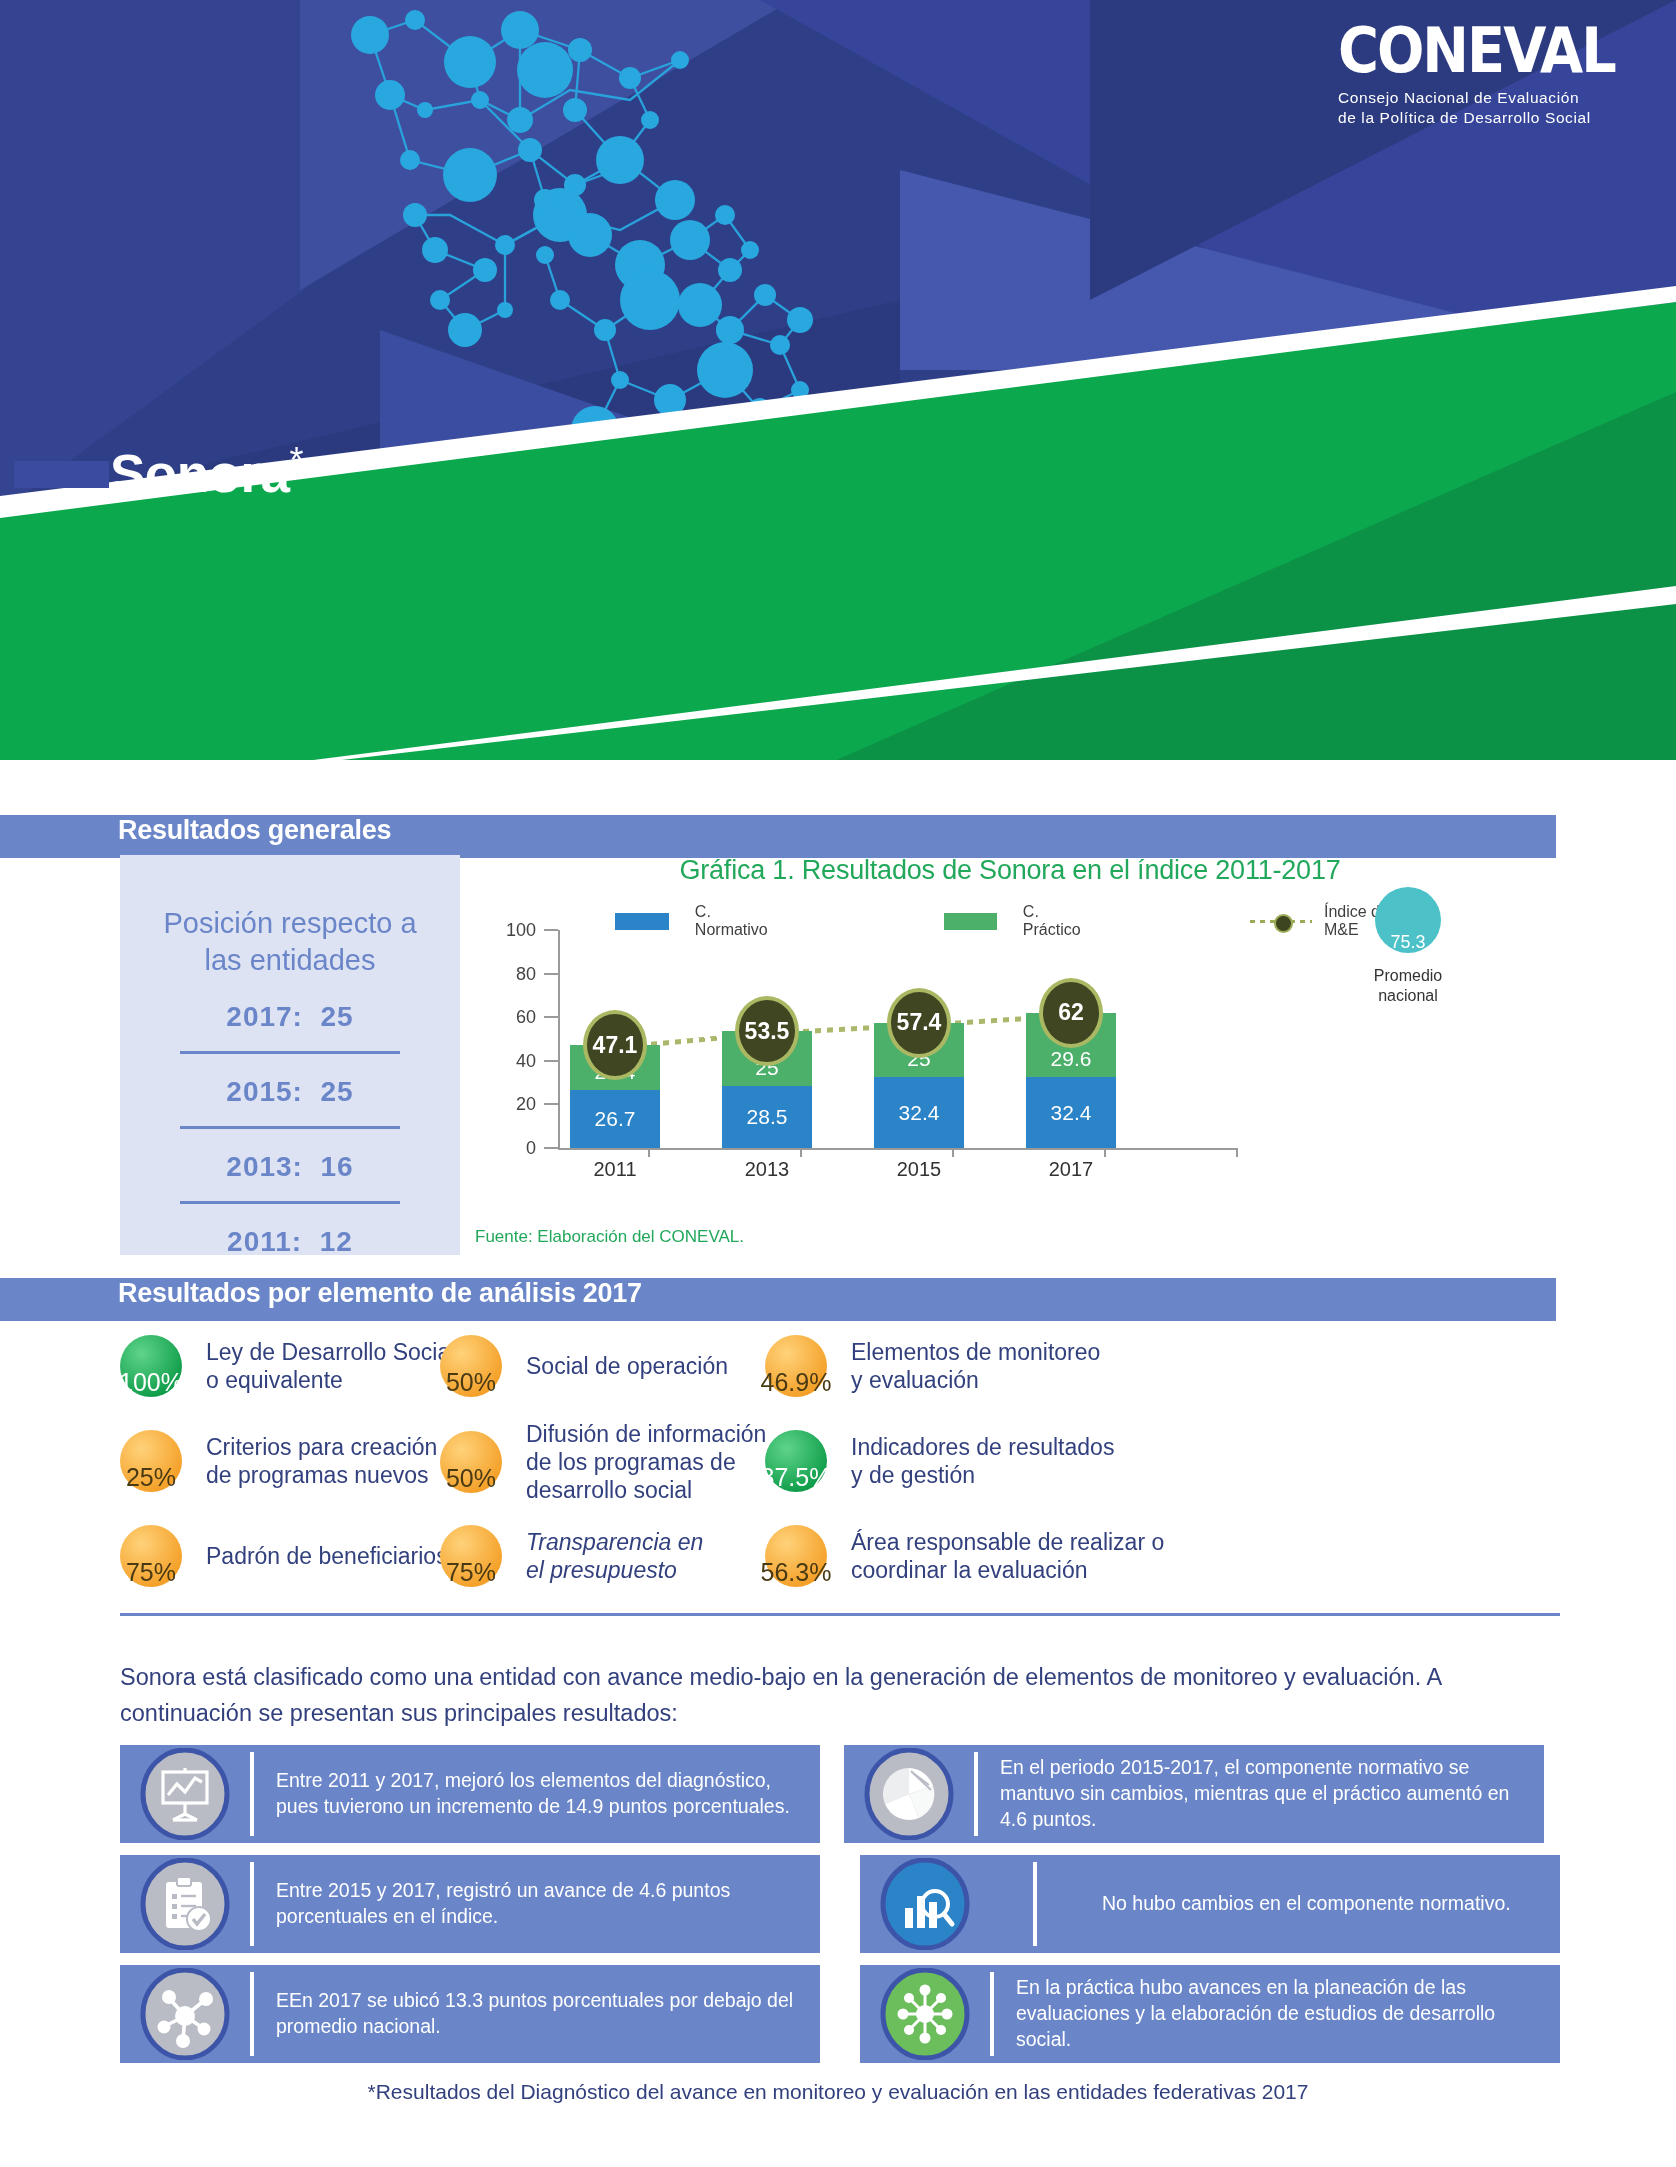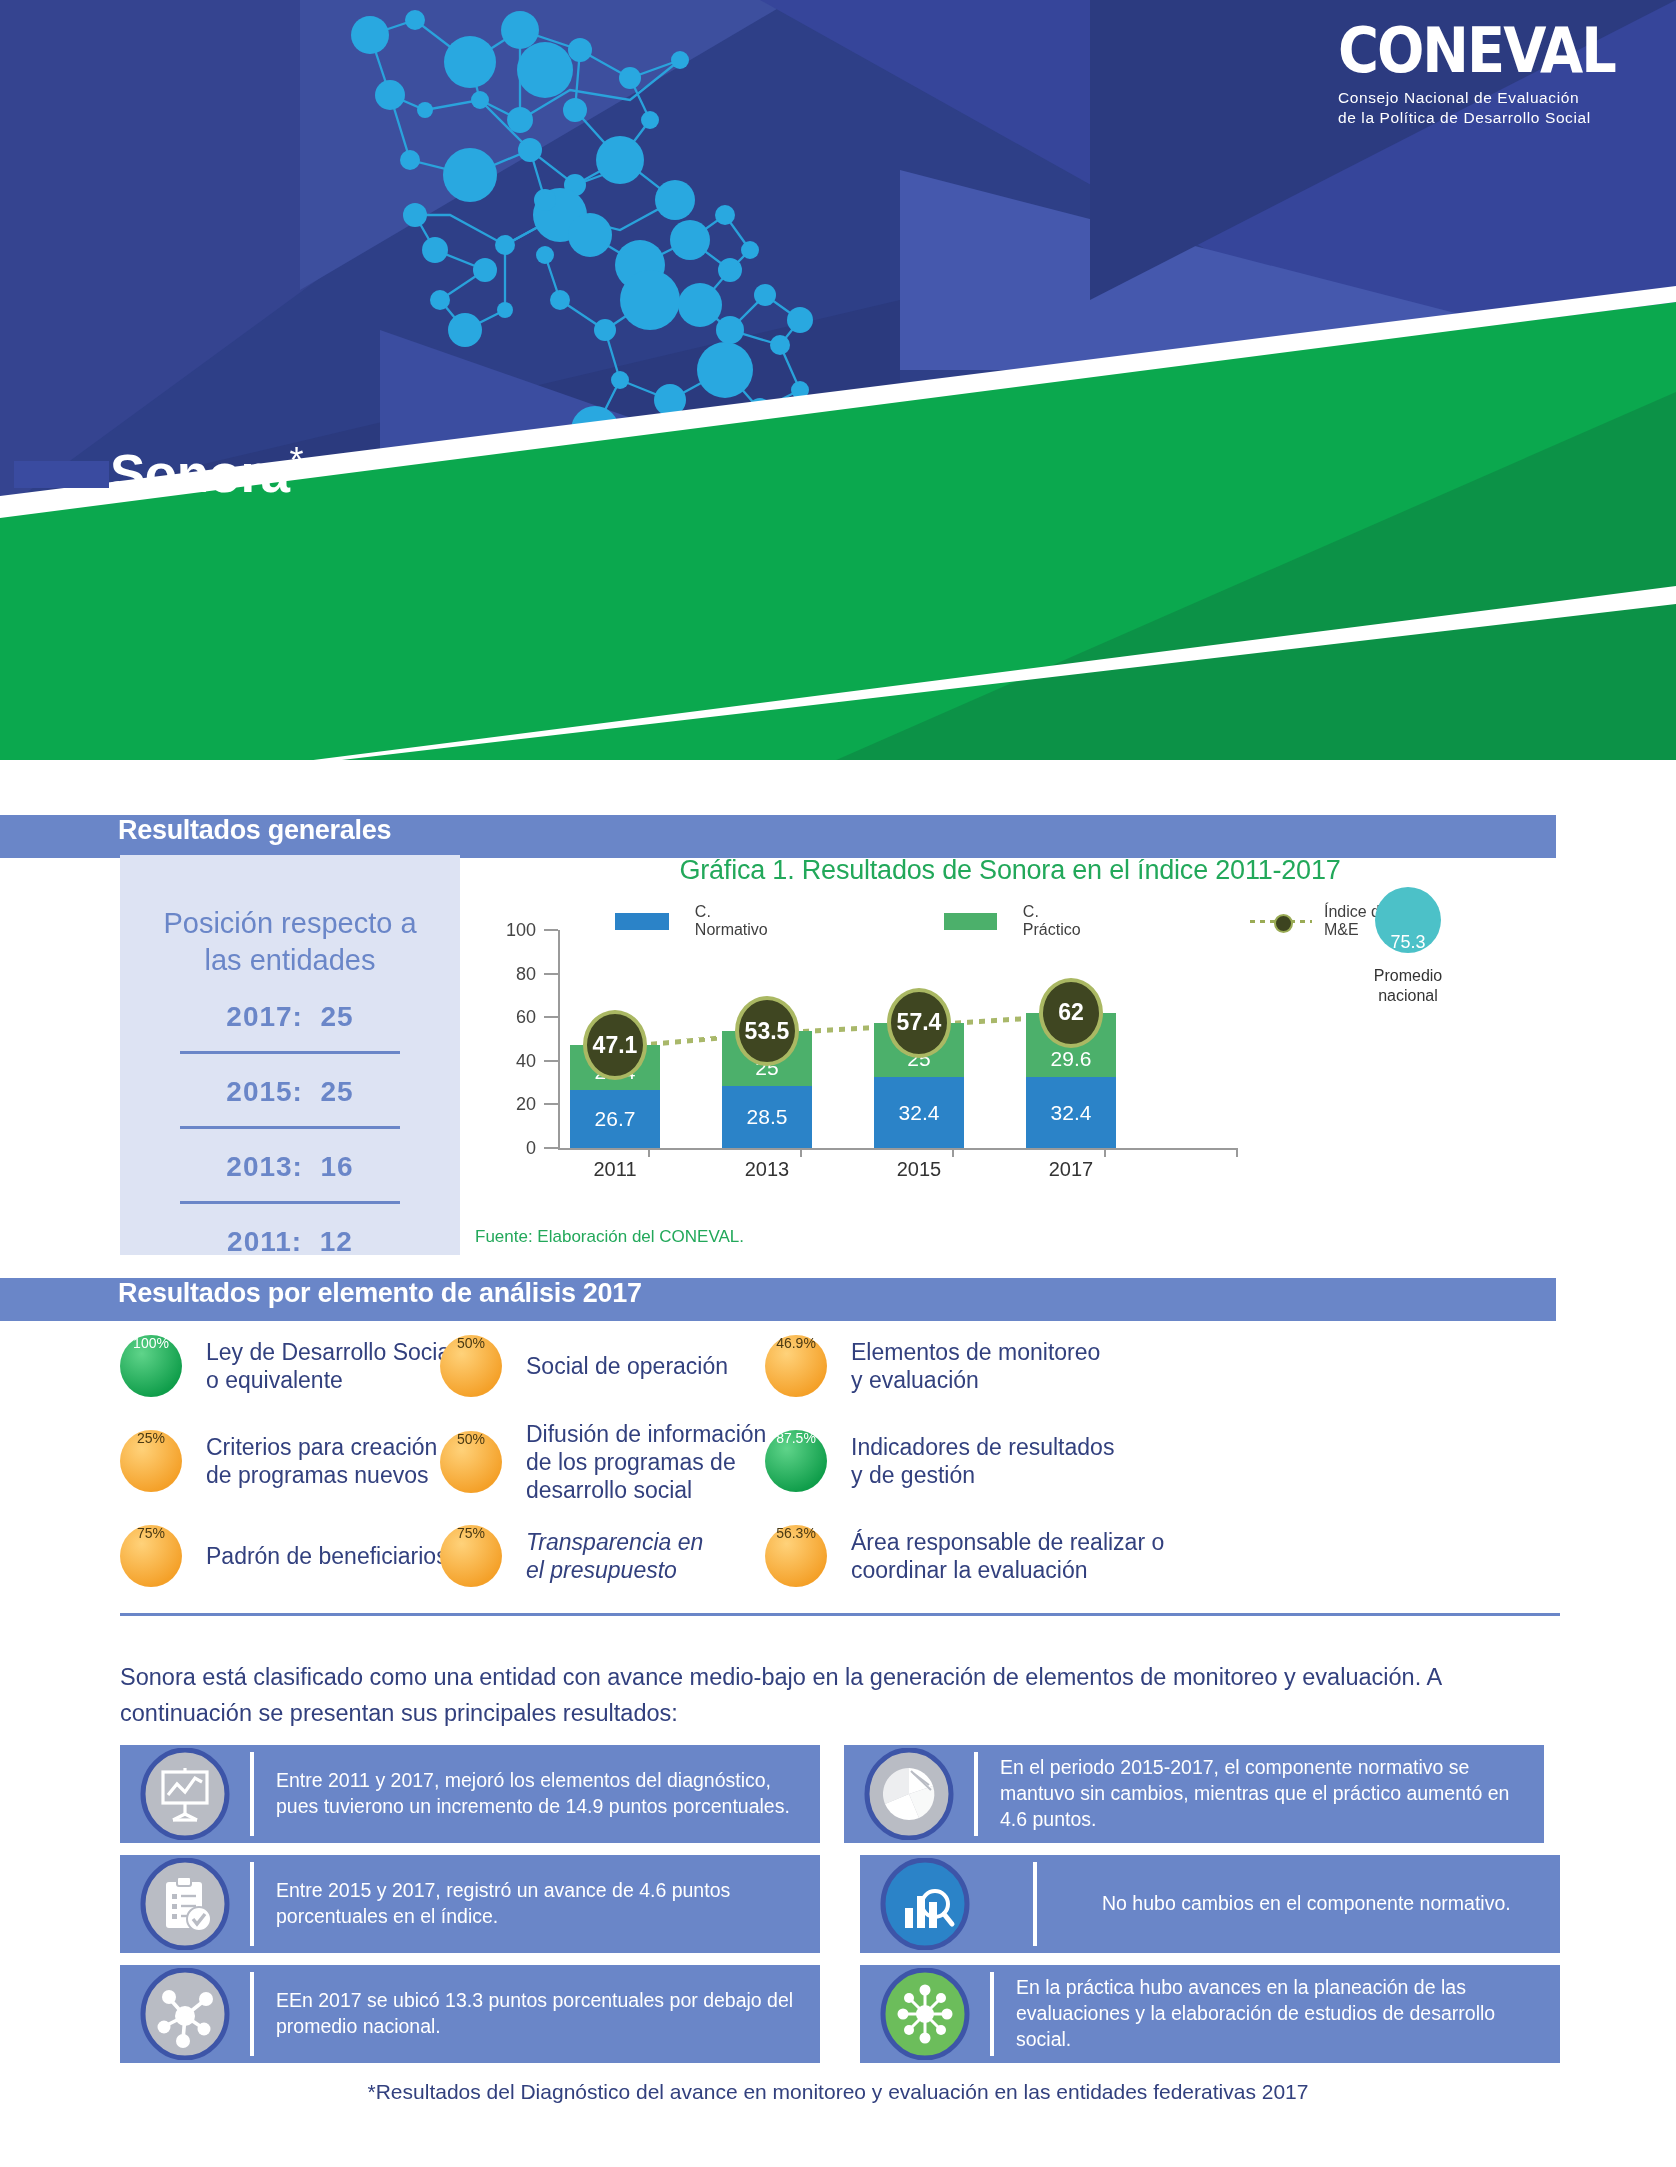--- a/index.html
+++ b/index.html
@@ -75,22 +75,22 @@
   .xlab{position:absolute;top:303px;font-size:20px;color:#333;transform:translateX(-50%);}
   .source{position:absolute;left:5px;top:372px;color:#22a85a;font-size:17px;}
   .avg-circle{position:absolute;left:905px;top:32px;width:66px;height:66px;border-radius:50%;
       background:#4cc1c8;color:#fff;font-size:18px;display:flex;align-items:flex-end;justify-content:center;}
   .avg-lab{position:absolute;left:880px;top:104px;width:116px;text-align:center;font-size:16px;color:#333;line-height:1.25;margin-top:7px;}
 
   
   .elem-grid{position:absolute;left:120px;top:1335px;width:1440px;}
   .ecol{position:absolute;width:440px;}
   .eitem{position:absolute;display:flex;align-items:center;}
-  .ebubble{width:62px;height:62px;border-radius:50%;flex:0 0 62px;color:#fff;font-size:14px;
-      display:flex;align-items:flex-start;justify-content:center;font-weight:500;}
+  .ebubble{width:62px;height:62px;border-radius:50%;flex:0 0 62px;color:#fff;font-size:25px;
+      display:flex;align-items:flex-end;justify-content:center;font-weight:500;}
   .eb-green{background:radial-gradient(circle at 35% 30%,#5fd48a,#0f9d4a 75%);}
   .eb-orange{background:radial-gradient(circle at 35% 30%,#ffd27a,#f4a028 75%);color:#4a3a13;}
   .elabel{margin-left:24px;color:#32407e;font-size:23px;line-height:1.22;}
   .elem-hr{position:absolute;left:120px;width:1440px;height:3px;background:#6a86c8;}
 
   
   .summary{position:absolute;left:120px;top:1660px;width:1440px;color:#32407e;font-size:23.5px;line-height:1.53;}
 
   .cards{position:absolute;left:120px;top:1745px;width:1440px;}
   .card{position:absolute;width:700px;height:98px;background:#6a86c8;display:flex;align-items:center;}

